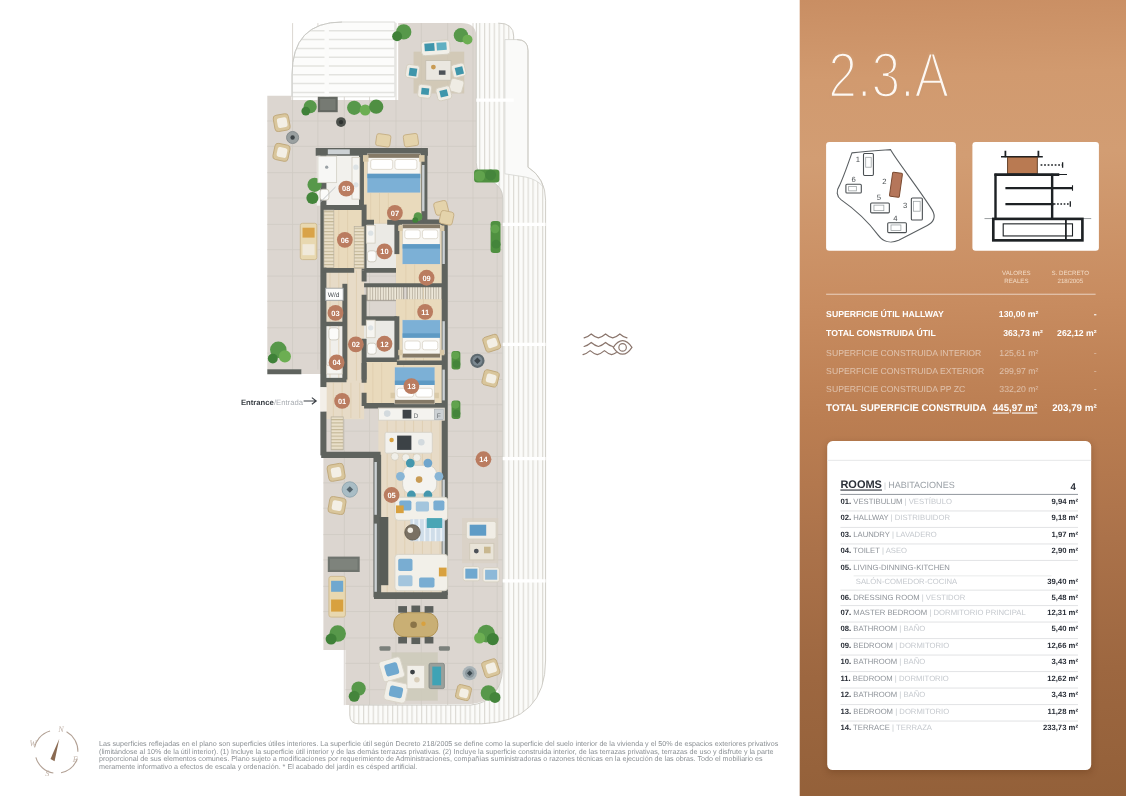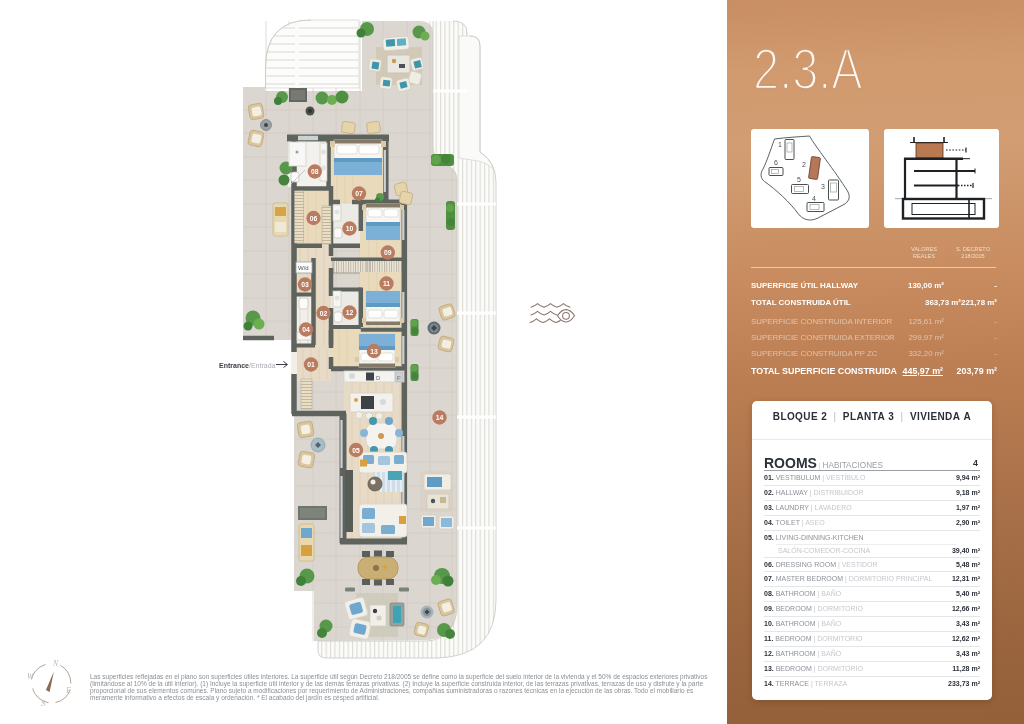--- a/index.html
+++ b/index.html
@@ -655,22 +655,22 @@
   <div class="abs" style="left:24px;top:278px;width:246px;font-size:7.9px;color:#ffffff;">
 
     <div style="position:relative;height:16.5px;line-height:16.5px;font-weight:bold;">
       <span>SUPERFICIE ÚTIL HALLWAY</span>
       <span style="position:absolute;right:53px;">130,00 m²</span>
       <span style="position:absolute;right:0;">-</span>
     </div>
 
     <div style="position:relative;height:16.5px;line-height:16.5px;font-weight:bold;">
       <span>TOTAL CONSTRUIDA ÚTIL</span>
-      <span style="position:absolute;right:36px;">363,73 m²</span>
-      <span style="position:absolute;right:0;">221,78 m²</span>
+      <span style="position:absolute;right:49px;">363,73 m²</span>
+      <span style="position:absolute;right:0;">262,12 m²</span>
     </div>
     <div style="height:2.5px;"></div>
 
     <div style="position:relative;height:16px;line-height:16px;color:rgba(255,255,255,0.5);">
       <span>SUPERFICIE CONSTRUIDA INTERIOR</span>
       <span style="position:absolute;right:53px;">125,61 m²</span>
       <span style="position:absolute;right:0;">-</span>
     </div>
 
     <div style="position:relative;height:16px;line-height:16px;color:rgba(255,255,255,0.5);">
@@ -688,27 +688,26 @@
 
     <div style="position:relative;height:17px;line-height:17px;font-weight:bold;font-size:8.9px;">
       <span>TOTAL SUPERFICIE CONSTRUIDA</span>
       <span style="position:absolute;right:54px;text-decoration:underline;">445,97 m²</span>
       <span style="position:absolute;right:0;">203,79 m²</span>
     </div>
   </div>
 
   <div class="abs" style="left:25px;top:401px;width:240px;height:299px;background:#ffffff;border-radius:5px;box-shadow:0 2px 6px rgba(80,40,10,0.25);">
 
-    <div style="text-align:center;padding-top:10px;font-size:10px;font-weight:bold;color:#2a2f38;letter-spacing:0.4px;">BLOQUE&nbsp;2&nbsp;&nbsp;<span style="color:#b9bdc2;font-weight:normal;">|</span>&nbsp;&nbsp;PLANTA&nbsp;3&nbsp;&nbsp;<span style="color:#b9bdc2;font-weight:normal;">|</span>&nbsp;&nbsp;VIVIENDA&nbsp;A</div>
     <div style="margin-top:17px;height:1px;background:#e8e9ea;"></div>
 
     <div id="roomlist" style="margin:16px 12px 0 12px;font-size:7px;color:#8d9298;">
 
       <div style="position:relative;height:14px;line-height:14px;border-bottom:1px solid #9ba0a6;white-space:nowrap;">
-        <span style="font-weight:bold;color:#2a2f38;font-size:14px;">ROOMS</span>
+        <span style="font-weight:bold;color:#2a2f38;font-size:10px;text-decoration:underline;">ROOMS</span>
         <span style="color:#c4c8cd;"> | </span><span style="color:#9aa0a6;font-size:8.2px;">HABITACIONES</span>
         <span style="position:absolute;right:2px;font-weight:bold;color:#2a2f38;font-size:8.8px;">4</span>
       </div>
 
       <div style="position:relative;height:13.9px;line-height:14.2px;border-bottom:1px solid #e4e5e7;white-space:nowrap;">
         <b style="color:#2a2f38;">01.</b> VESTIBULUM <span style="color:#c4c8cd;">| VESTÍBULO</span>
         <span style="position:absolute;right:0;font-weight:bold;color:#2a2f38;">9,94 m²</span>
       </div>
 
       <div style="position:relative;height:13.9px;line-height:14.2px;border-bottom:1px solid #e4e5e7;white-space:nowrap;">

